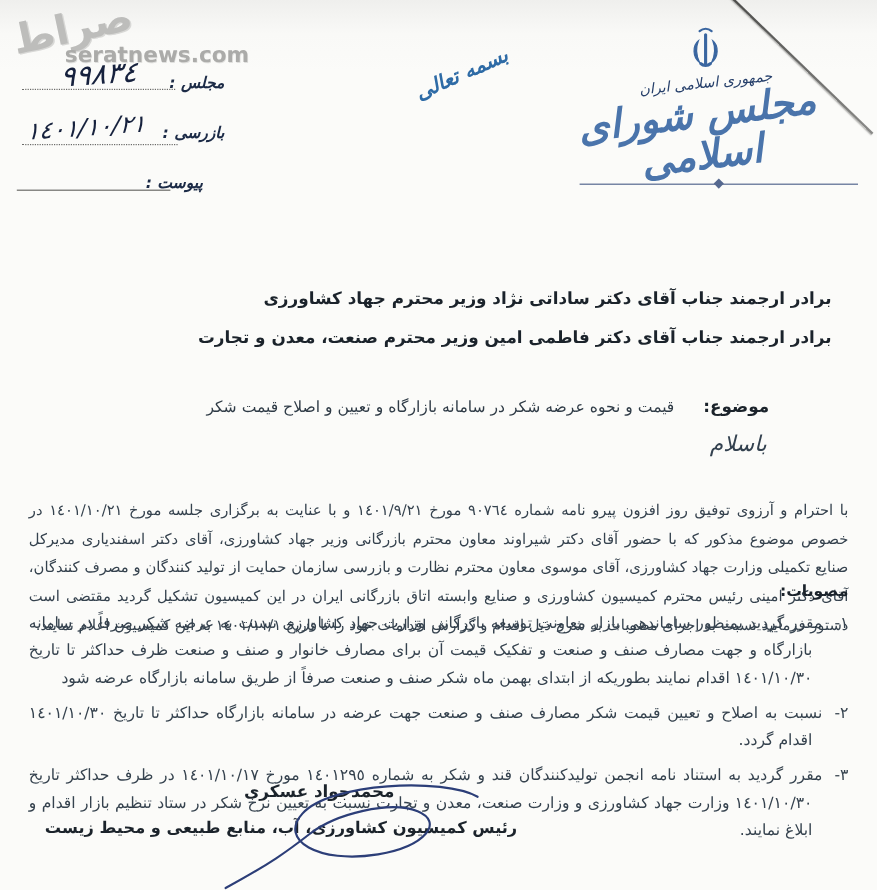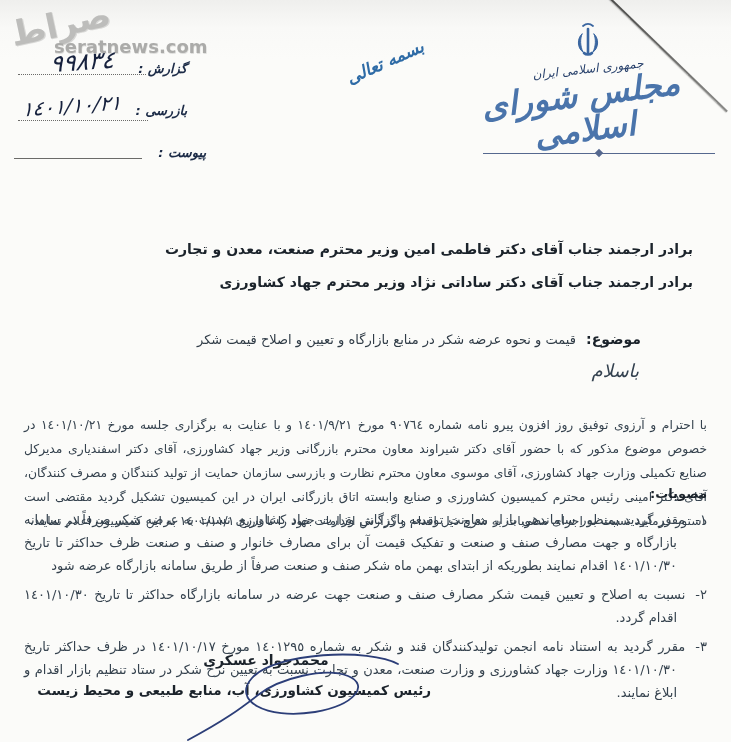--- a/index.html
+++ b/index.html
@@ -65,21 +65,21 @@
   .crease{
     position:absolute;left:607px;top:-6px;width:168px;height:2px;
     background:linear-gradient(90deg,#4a4a48,#8a8a88);
     transform-origin:0 0;transform:rotate(44deg);
     box-shadow:0 1px 1px rgba(120,120,118,.5);
   }
   
   .recipients{position:absolute;right:38px;top:233px;left:60px;direction:rtl;text-align:right;}
   .recipient{font-size:14px;font-weight:bold;color:#1b232b;line-height:33px;white-space:nowrap;}
   .subject{position:absolute;right:90px;top:331px;left:30px;direction:rtl;text-align:right;font-size:13px;}
-  .subject .s-lbl{font-weight:bold;font-size:14px;color:#1b232b;margin-left:6px;}
+  .subject .s-lbl{font-weight:bold;font-size:14px;color:#1b232b;margin-left:20px;}
   .salutation{position:absolute;right:92px;top:360px;font-size:18px;direction:rtl;color:#33414f;font-style:italic;}
   .bodytext{
     position:absolute;right:24px;left:24px;top:383px;direction:rtl;
     text-align:justify;font-size:12.3px;line-height:24px;color:#35424e;margin-top:30px;
   }
   .res-label{position:absolute;right:24px;top:486px;font-size:13px;font-weight:bold;color:#1b232b;direction:rtl;text-align:right;}
   .resolutions{position:absolute;right:24px;left:24px;top:508px;direction:rtl;}
   .res-item{
     font-size:13px;line-height:23px;color:#35424e;text-align:justify;
     padding-right:30px;text-indent:-30px;margin-bottom:6px;
@@ -95,32 +95,32 @@
 <body>
 
 <div class="page">
 
   <div class="watermark">
     <div class="wm-logo">صراط</div>
     <div class="wm-site">seratnews.com</div>
   </div>
 
   <div class="hfield" style="right:544px;top:58px;">
-    <span class="lbl">گزارش :</span>
+    <span class="lbl">مجلس :</span>
   </div>
   <div class="hval" style="left:50px;top:48px;">٩٩٨٣٤</div>
   <div class="hline" style="left:18px;top:74px;width:128px;"></div>
 
   <div class="hfield" style="right:544px;top:100px;">
     <span class="lbl">بازرسی :</span>
   </div>
   <div class="hval" style="left:22px;top:94px;font-size:20px;">١٤٠١/١٠/٢١</div>
   <div class="hline" style="left:18px;top:120px;width:130px;"></div>
 
-  <div class="hfield" style="right:525px;top:142px;">
+  <div class="hfield" style="right:562px;top:142px;">
     <span class="lbl">پیوست :</span>
   </div>
   <div class="hline" style="left:14px;top:158px;width:128px;border-bottom-style:solid;border-bottom-width:1px;"></div>
 
   <div class="basmala">بسمه تعالی</div>
 
   <div class="letterhead">
     <svg class="emblem" width="38" height="40" viewBox="0 0 38 40">
       <g fill="none" stroke="#3a66a0" stroke-width="2.6" stroke-linecap="round">
         <path d="M19 9 L19 33"></path>
@@ -131,27 +131,27 @@
       </g>
     </svg>
     <div class="lh-country">جمهوری اسلامی ایران</div>
     <div class="lh-assembly">مجلس شورای اسلامی</div>
     <div class="lh-divider"></div>
   </div>
 
   <div class="crease"></div>
 
   <div class="recipients">
+    <div class="recipient">برادر ارجمند جناب آقای دکتر ساداتی نژاد وزیر محترم جهاد کشاورزی</div>
     <div class="recipient">برادر ارجمند جناب آقای دکتر فاطمی امین وزیر محترم صنعت، معدن و تجارت</div>
-    <div class="recipient">برادر ارجمند جناب آقای دکتر ساداتی نژاد وزیر محترم جهاد کشاورزی</div>
   </div>
 
   <div class="subject">
     <span class="s-lbl">موضوع:</span>
-    <span>قیمت و نحوه عرضه شکر در منابع بازارگاه و تعیین و اصلاح قیمت شکر</span>
+    <span>قیمت و نحوه عرضه شکر در سامانه بازارگاه و تعیین و اصلاح قیمت شکر</span>
   </div>
   <div class="salutation">باسلام</div>
 
   <div class="bodytext">با احترام و آرزوی توفیق روز افزون پیرو نامه شماره ٩٠٧٦٤ مورخ ١٤٠١/٩/٢١ و با عنایت به برگزاری جلسه مورخ ١٤٠١/١٠/٢١ در خصوص موضوع مذکور که با حضور آقای دکتر شیراوند معاون محترم بازرگانی وزیر جهاد کشاورزی، آقای دکتر اسفندیاری مدیرکل صنایع تکمیلی وزارت جهاد کشاورزی، آقای موسوی معاون محترم نظارت و بازرسی سازمان حمایت از تولید کنندگان و مصرف کنندگان، آقای دکتر امینی رئیس محترم کمیسیون کشاورزی و صنایع وابسته اتاق بازرگانی ایران در این کمیسیون تشکیل گردید مقتضی است دستور فرمایید نسبت به اجرای مصوبات به شرح ذیل اقدام و گزارش اقدامات خود را تا تاریخ ١٤٠١/١١/١ به این کمیسیون اعلام نمایند.</div>
 
   <div class="res-label">مصوبات:</div>
   <div class="resolutions">
     <div class="res-item">
       <span class="num">١-</span><span>مقرر گردید بمنظور ساماندهی بازار معاونت توسعه بازرگانی وزارت جهاد کشاورزی نسبت به عرضه شکر صرفاً در سامانه بازارگاه و جهت مصارف صنف و صنعت و تفکیک قیمت آن برای مصارف خانوار و صنف و صنعت ظرف حداکثر تا تاریخ ١٤٠١/١٠/٣٠ اقدام نمایند بطوریکه از ابتدای بهمن ماه شکر صنف و صنعت صرفاً از طریق سامانه بازارگاه عرضه شود</span>
     </div>

